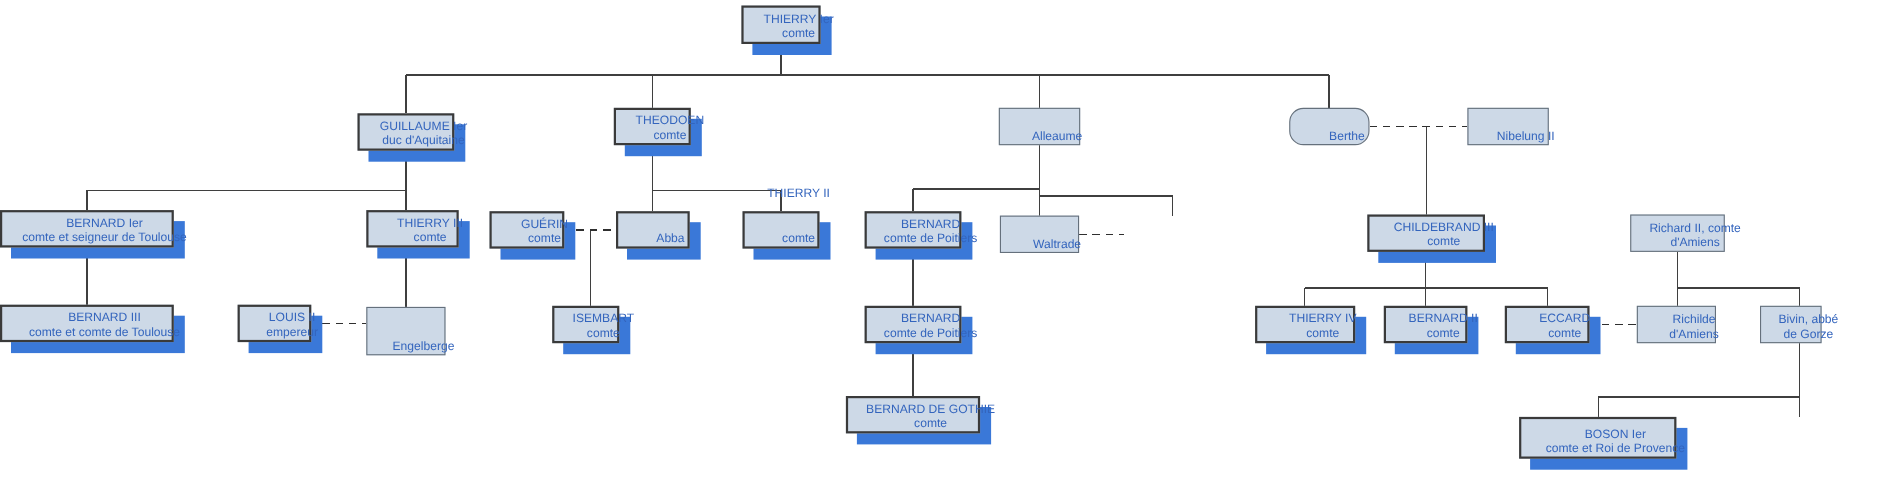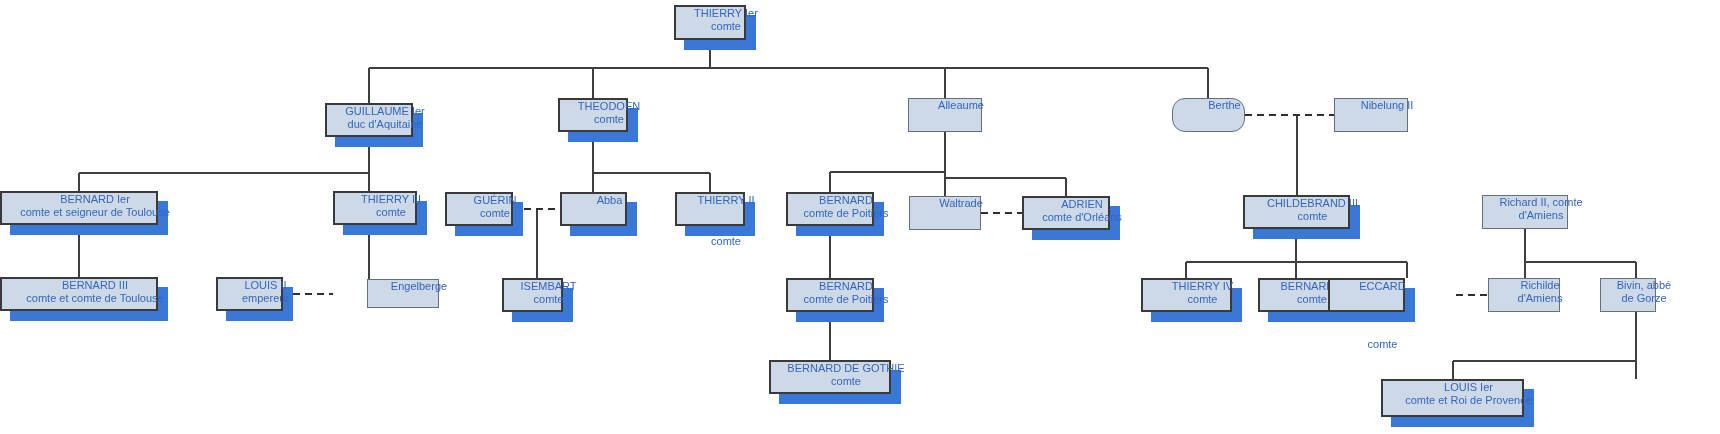--- a/index.html
+++ b/index.html
@@ -31,21 +31,21 @@
   }
   .node {
     position: absolute;
     box-sizing: border-box;
     z-index: 2;
     background: var(--box-fill, #cdd9e7);
     color: var(--text, #3465bd);
     display: flex;
     flex-direction: column;
     align-items: center;
-    justify-content: flex-start;
+    justify-content: flex-end;
     text-align: center;
     font-size: 11px;
     line-height: 13px;
     cursor: default;
     padding-left: 32px;
   }
   .node .node-line {
     white-space: nowrap;
   }
   .node.primary {
@@ -141,72 +141,68 @@
       <div class="node-line">THIERRY II</div>
       <div class="node-line">comte</div>
     </div>
     <div class="node primary" style="left: 786px; top: 192px; width: 88px; height: 34px;">
       <div class="node-line">BERNARD</div>
       <div class="node-line">comte de Poitiers</div>
     </div>
     <div class="node plain" style="left: 909px; top: 196px; width: 72px; height: 34px;">
       <div class="node-line">Waltrade</div>
     </div>
-    <div class="node primary" style="left: 1022px; top: 196px; width: 88px; height: 34px;">
-      <div class="node-line">ADRIEN</div>
-      <div class="node-line">comte d'Orléans</div>
-    </div>
     <div class="node primary" style="left: 1243px; top: 195px; width: 107px; height: 34px;">
       <div class="node-line">CHILDEBRAND III</div>
       <div class="node-line">comte</div>
     </div>
     <div class="node plain" style="left: 1482px; top: 195px; width: 86px; height: 34px;">
       <div class="node-line">Richard II, comte</div>
       <div class="node-line">d'Amiens</div>
     </div>
     <div class="node primary" style="left: 0px; top: 277px; width: 158px; height: 34px;">
       <div class="node-line">BERNARD III</div>
       <div class="node-line">comte et comte de Toulouse</div>
     </div>
     <div class="node primary" style="left: 216px; top: 277px; width: 67px; height: 34px;">
       <div class="node-line">LOUIS II</div>
       <div class="node-line">empereur</div>
     </div>
-    <div class="node plain" style="left: 333px; top: 279px; width: 72px; height: 29px; margin-left: 34px;">
+    <div class="node plain" style="left: 333px; top: 279px; width: 72px; height: 44px;">
       <div class="node-line">Engelberge</div>
     </div>
     <div class="node primary" style="left: 502px; top: 278px; width: 61px; height: 34px;">
       <div class="node-line">ISEMBART</div>
       <div class="node-line">comte</div>
     </div>
     <div class="node primary" style="left: 786px; top: 278px; width: 88px; height: 34px;">
       <div class="node-line">BERNARD</div>
       <div class="node-line">comte de Poitiers</div>
     </div>
     <div class="node primary" style="left: 1141px; top: 278px; width: 91px; height: 34px;">
       <div class="node-line">THIERRY IV</div>
       <div class="node-line">comte</div>
     </div>
     <div class="node primary" style="left: 1258px; top: 278px; width: 76px; height: 34px;">
       <div class="node-line">BERNARD II</div>
       <div class="node-line">comte</div>
     </div>
-    <div class="node primary" style="left: 1328px; top: 278px; width: 77px; height: 34px; gap: 45px;">
+    <div class="node primary" style="left: 1368px; top: 278px; width: 77px; height: 34px;">
       <div class="node-line">ECCARD</div>
       <div class="node-line">comte</div>
     </div>
     <div class="node plain" style="left: 1488px; top: 278px; width: 72px; height: 34px;">
       <div class="node-line">Richilde</div>
       <div class="node-line">d'Amiens</div>
     </div>
     <div class="node plain" style="left: 1600px; top: 278px; width: 56px; height: 34px;">
       <div class="node-line">Bivin, abbé</div>
       <div class="node-line">de Gorze</div>
     </div>
     <div class="node primary" style="left: 769px; top: 360px; width: 122px; height: 34px;">
       <div class="node-line">BERNARD DE GOTHIE</div>
       <div class="node-line">comte</div>
     </div>
     <div class="node primary" style="left: 1381px; top: 379px; width: 143px; height: 38px;">
-      <div class="node-line">LOUIS Ier</div>
+      <div class="node-line">BOSON Ier</div>
       <div class="node-line">comte et Roi de Provence</div>
     </div>
   </div>
 
 </body></html>

